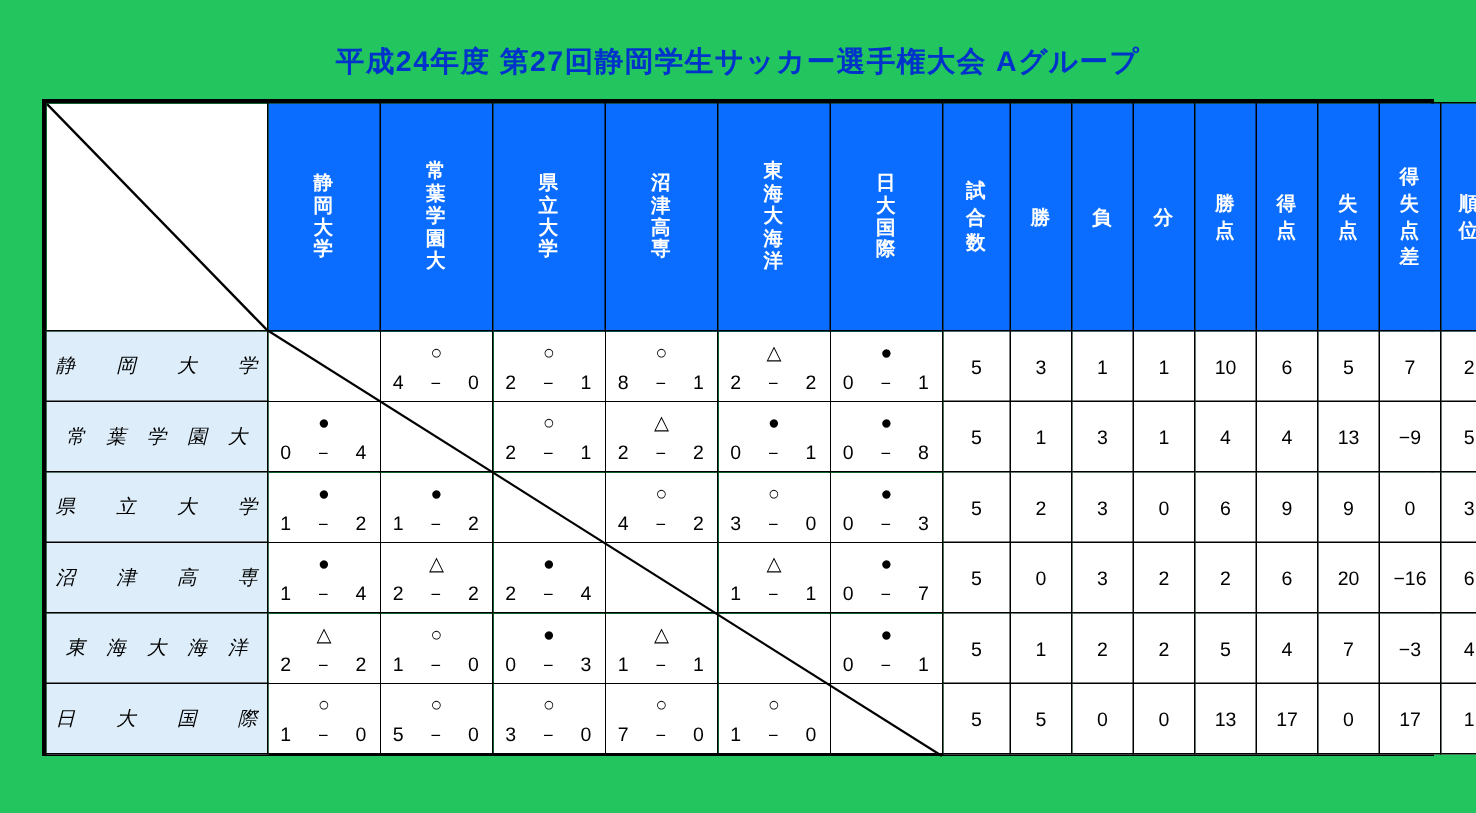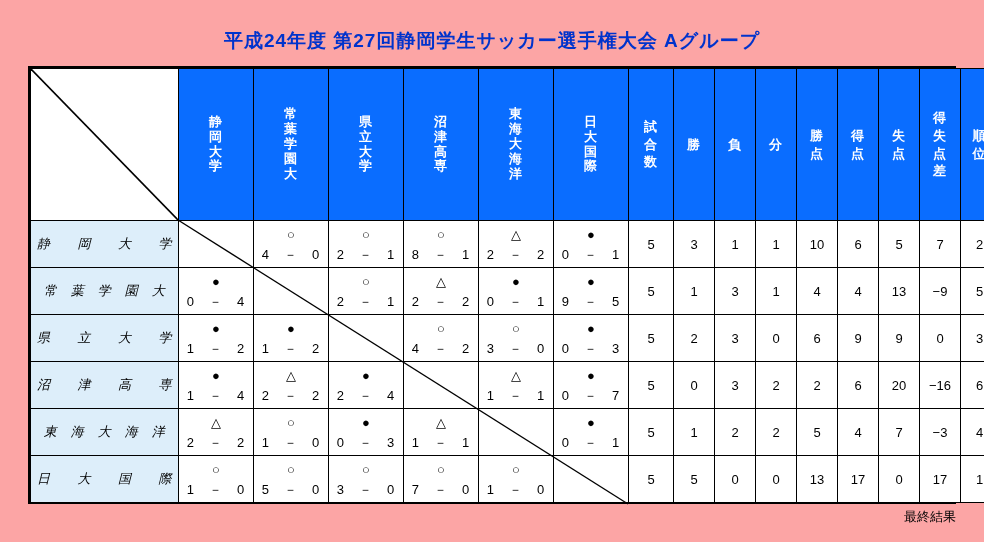--- a/index.html
+++ b/index.html
@@ -5,21 +5,21 @@
   html, body {
     margin: 0;
     padding: 0;
     background: #ffffff;
     font-family: "Liberation Sans", "DejaVu Sans", sans-serif;
   }
   #page {
     position: relative;
     width: 984px;
     height: 542px;
-    background: #fca5a5;
+    background: #22c55e;
     box-sizing: border-box;
   }
   #title {
     position: absolute;
     top: 28px;
     left: 0;
     width: 984px;
     text-align: center;
     color: #0033cc;
     font-weight: bold;
@@ -293,21 +293,21 @@
           <td class="cell">
             <span class="mark">△</span>
             <span class="score">2　－　2</span>
           </td>
           <td class="cell">
             <span class="mark">●</span>
             <span class="score">0　－　1</span>
           </td>
           <td class="cell">
             <span class="mark">●</span>
-            <span class="score">9　－　5</span>
+            <span class="score">0　－　8</span>
           </td>
           <td class="stat">5</td>
           <td class="stat">1</td>
           <td class="stat">3</td>
           <td class="stat">1</td>
           <td class="stat">4</td>
           <td class="stat">4</td>
           <td class="stat">13</td>
           <td class="stat">−9</td>
           <td class="stat">5</td>
@@ -449,14 +449,13 @@
           <td class="stat">1</td>
         </tr>
       </tbody>
     </table>
 
     <svg id="diagline" viewBox="0 0 928 438" preserveAspectRatio="none">
       <line x1="148" y1="152" x2="598" y2="436" stroke="#000000" stroke-width="1.4"></line>
     </svg>
   </div>
 
-  <div id="footnote">最終結果</div>
 </div>
 
 </body></html>

